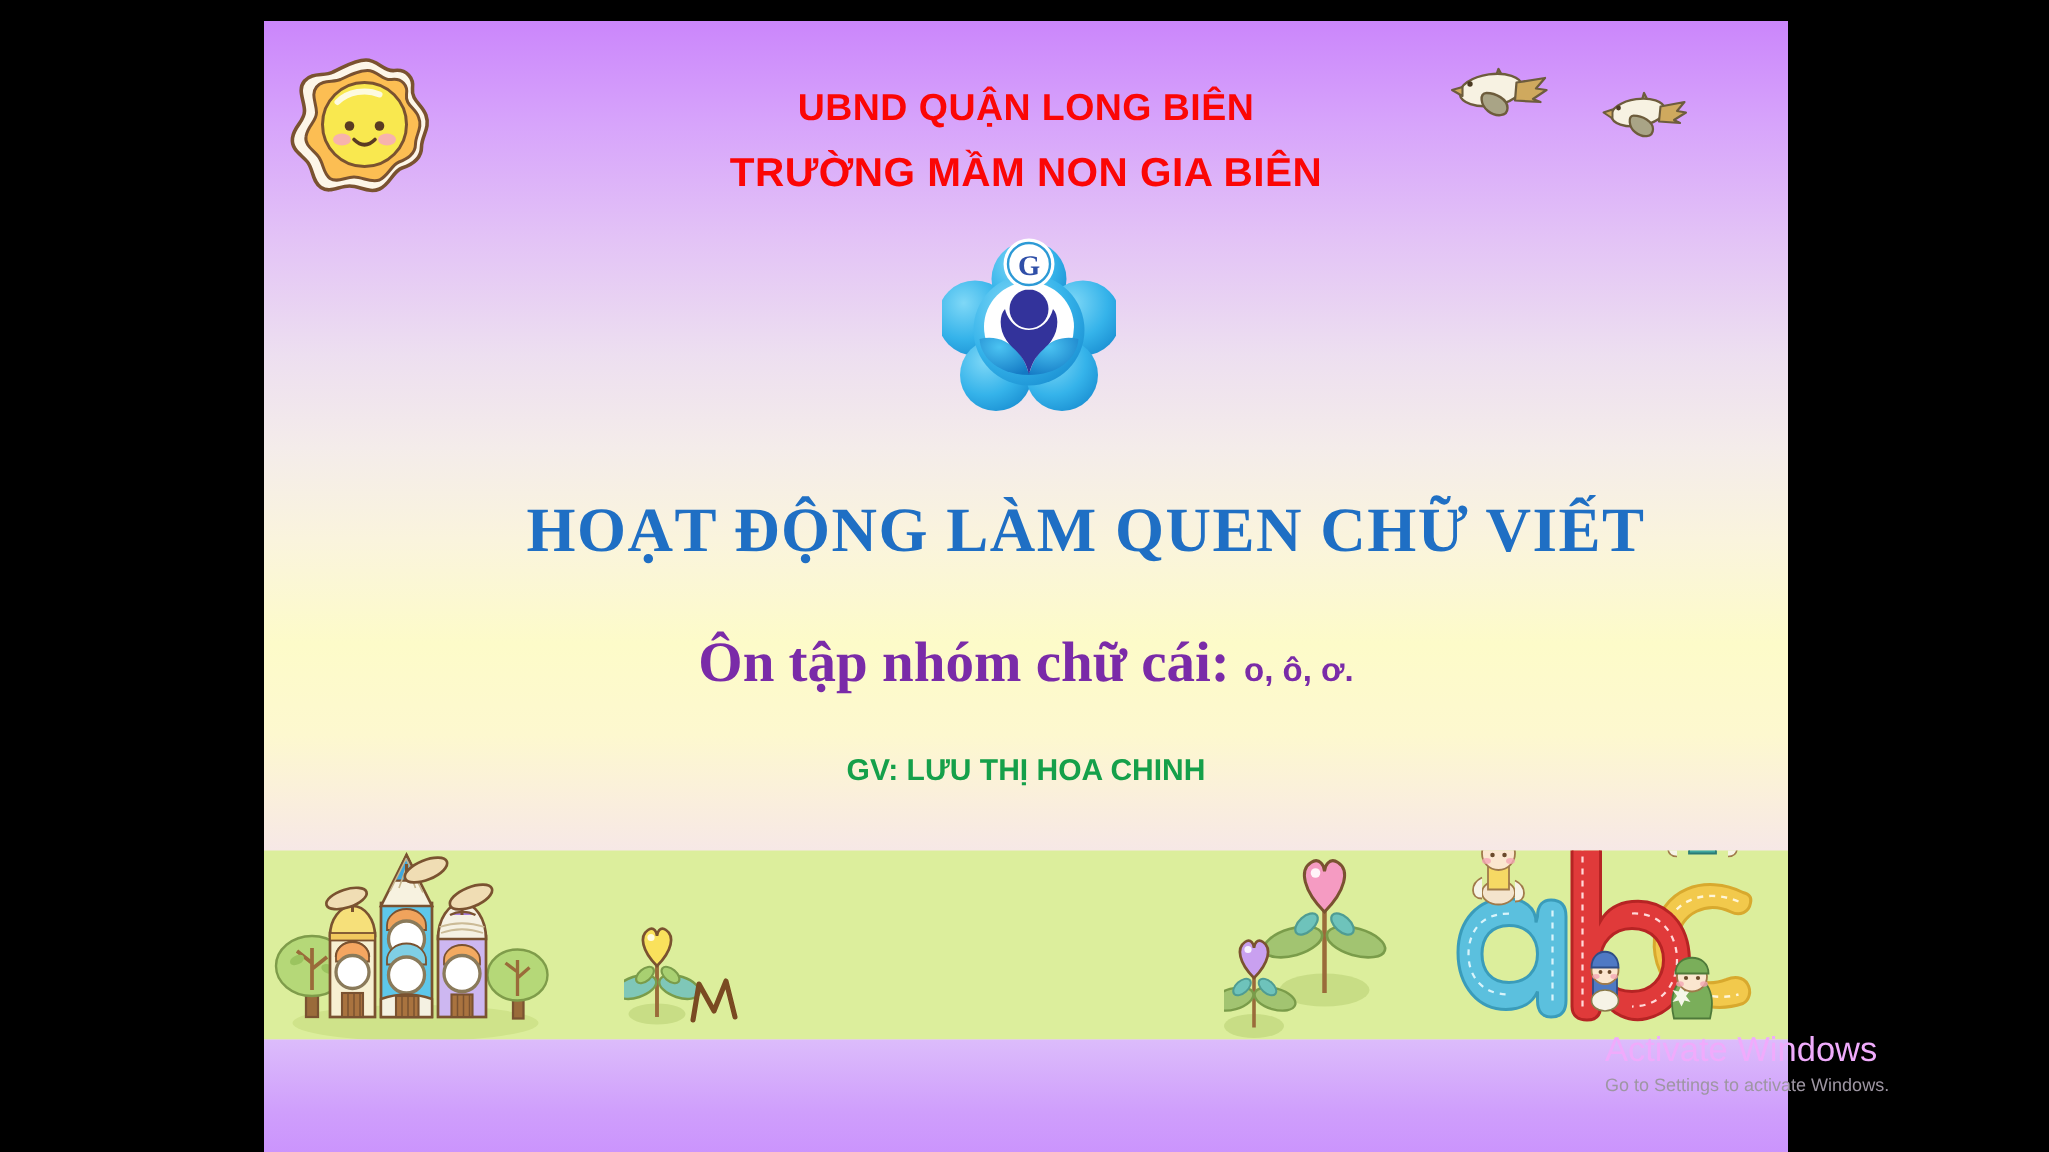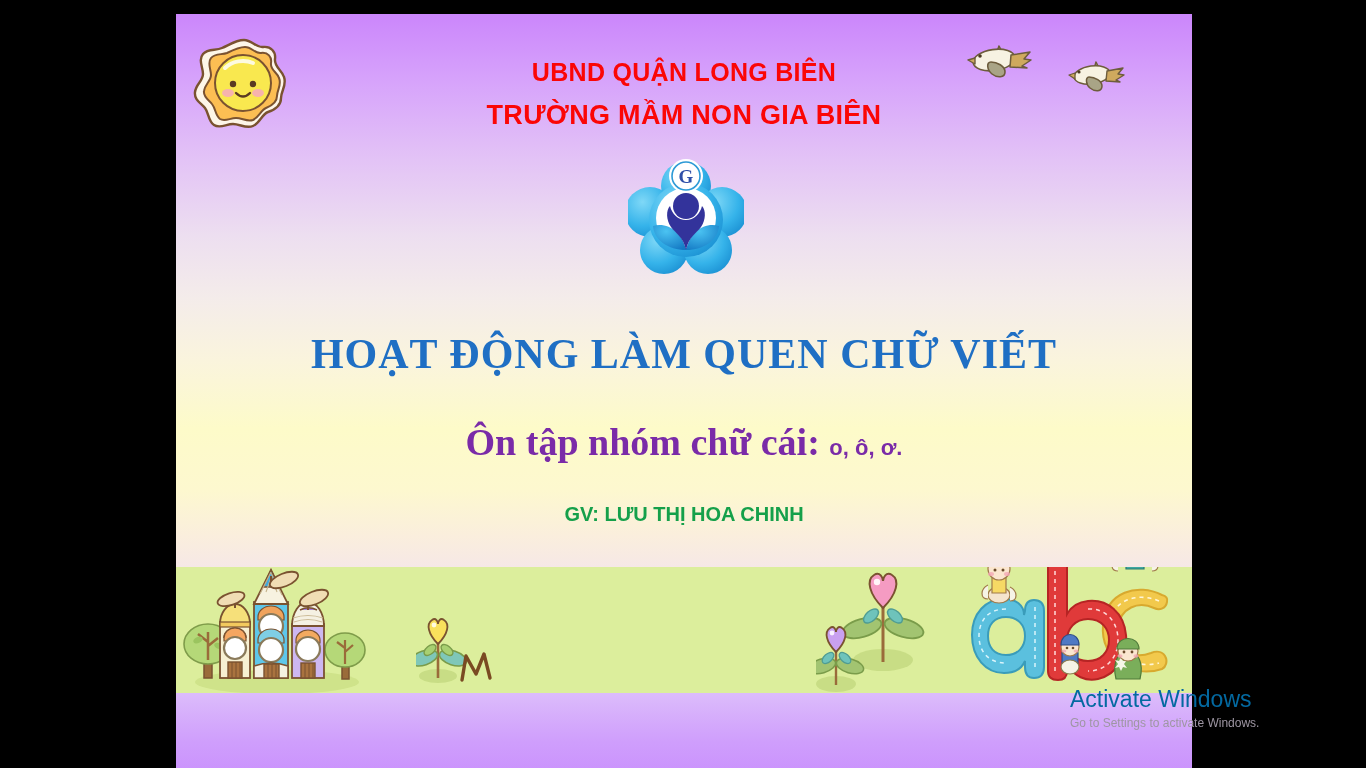--- a/index.html
+++ b/index.html
@@ -32,30 +32,30 @@
   #bottomband{
     position:absolute;left:0;top:679px;width:1016px;height:89px;
     background:linear-gradient(to bottom,#dcbcfb 0%,#cf9efc 55%,#c98ffd 100%);
   }
 
   
   .ctr{position:absolute;left:0;width:1016px;text-align:center;}
   #line1{top:44px;font-size:25px;font-weight:bold;color:#fb0606;letter-spacing:.3px;}
   #line2{top:86px;font-size:27px;font-weight:bold;color:#fb0606;letter-spacing:.3px;}
   #title{top:316px;font-size:42px;font-weight:bold;color:#1f6fc4;
-         font-family:"Liberation Serif",serif;letter-spacing:1px;}
+         font-family:"Liberation Serif",serif;letter-spacing:1px;padding-left:40px;}
   #subtitle{top:406px;font-size:38px;font-weight:bold;color:#7a2ba8;
          font-family:"Liberation Serif",serif;}
   #subtitle .sans{font-family:Liberation Sans, sans-serif;font-size:22px;}
   #teacher{top:489px;font-size:20px;font-weight:bold;color:#15a04a;}
 
   
   #wm{position:absolute;left:1070px;top:686px;width:290px;
       font-family:"Liberation Sans",sans-serif;color:#9b9b9b;}
-  #wm .l1{font-size:23px;line-height:27px;color:#0369a1;}
+  #wm .l1{font-size:23px;line-height:27px;color:#f0abfc;}
   #wm .l2{font-size:12px;line-height:20px;color:#9e96a3;}
 
   
   .dec{position:absolute;}
 
   
   #sun{left:16px;top:22px;width:104px;height:100px;}
 
   
   #bird1{left:788px;top:22px;width:72px;height:46px;}

